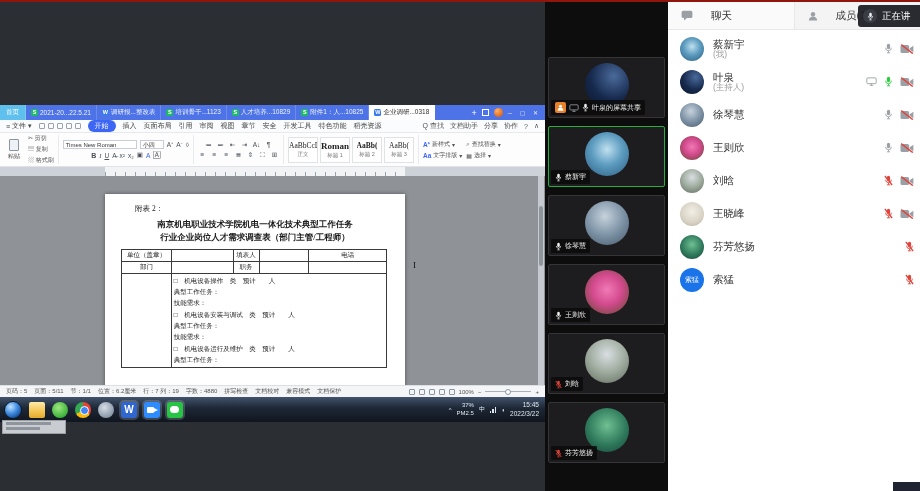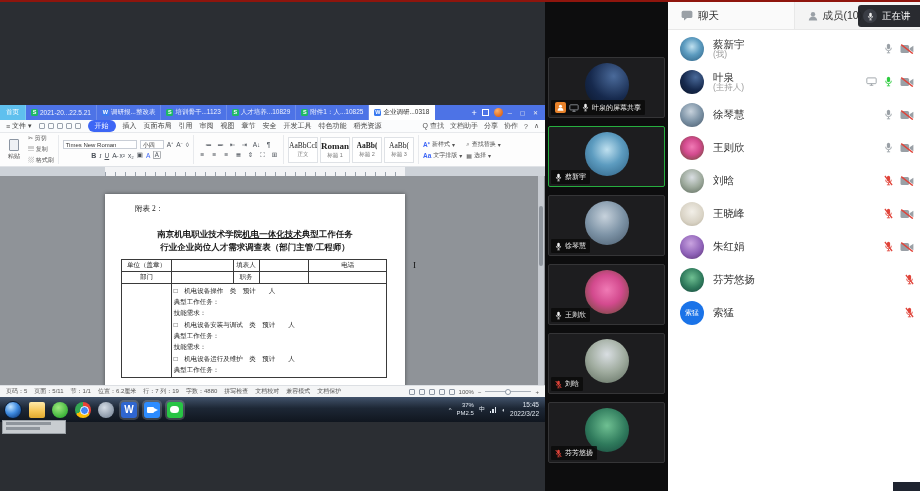--- a/index.html
+++ b/index.html
@@ -57,23 +57,23 @@
   .aaicon { font-size:6.5px; color:#3d66f5; font-weight:bold; }
 
   
   .ruler { position:absolute; left:0; top:62px; width:545px; height:9px; background:#cdd2d8; }
   .ruler .mid { position:absolute; left:105px; top:0; width:300px; height:9px; background:#f2f3f5;
     background-image:repeating-linear-gradient(90deg, #9aa2ad 0 1px, transparent 1px 10px); background-size:100% 4px; background-position:0 5px; background-repeat:no-repeat; }
 
   
   .docarea { position:absolute; left:0; top:71px; width:545px; height:209px; background:#8f9398; overflow:hidden; }
   .page { position:absolute; left:105px; top:18px; width:300px; height:200px; background:#fff; box-shadow:0 0 4px rgba(0,0,0,.45); padding:10px 16px 0 16px; font-family:"Liberation Serif", serif; color:#1a1a1a; }
-  .caption { font-size:7.5px; margin-left:14px; margin-bottom:14px; }
+  .caption { font-size:7.5px; margin-left:14px; margin-bottom:4px; }
   .dtitle { text-align:center; font-weight:bold; font-size:8.5px; line-height:1.5; }
-  .dtitle .blank { text-decoration:underline; }
+  .dtitle .blank { }
   .dtable { border-collapse:collapse; margin-top:5px; width:266px; font-size:6.5px; }
   .dtable td { border:1px solid #3a3a3a; padding:1px 2px; vertical-align:top; }
   .dtable .hdr td { text-align:center; }
   .lines { font-size:6.5px; line-height:1.75; }
   .ibeam { position:absolute; left:413px; top:84px; color:#111; font-size:9px; font-family:"Liberation Serif",serif; }
   .vscroll { position:absolute; right:1px; top:0; width:6px; height:209px; background:#c6cad0; }
   .vscroll .thumb { position:absolute; top:30px; left:1px; width:4px; height:60px; background:#8f959d; border-radius:2px; }
 
   
   .wstatus { position:absolute; left:0; top:280px; width:545px; height:12px; background:#f4f5f6; border-top:1px solid #dcdfe3; display:flex; align-items:center; gap:7px; padding:0 6px; font-size:6px; color:#555; white-space:nowrap; }
@@ -111,21 +111,21 @@
   .tav { position:absolute; left:50%; top:5px; transform:translateX(-50%); width:44px; height:44px; border-radius:50%; }
   .tlabel { position:absolute; left:2px; bottom:2px; display:flex; align-items:center; gap:3px; background:rgba(10,10,10,.82); color:#eee; font-size:7px; padding:2px 4px; border-radius:1px; max-width:112px; white-space:nowrap; overflow:hidden; }
   .badge-share { width:11px; height:11px; background:#e8822a; border-radius:2px; display:inline-flex; align-items:center; justify-content:center; flex:0 0 auto; }
 
   .ic { display:inline-block; vertical-align:middle; flex:0 0 auto; }
   .c-gray { color:#9aa0a6; } .c-white { color:#f0f0f0; } .c-green { color:#2ecc40; } .c-red { color:#e0443a; }
 
   
   .panel { position:absolute; left:668px; top:2px; width:252px; height:489px; background:#fff; display:flex; flex-direction:column; }
   .phead { height:28px; background:#fafafa; border-bottom:1px solid #e8e8e8; display:flex; align-items:stretch; flex:0 0 auto; }
-  .ptab { flex:1; display:flex; align-items:center; gap:5px; padding-left:13px; font-size:10.5px; color:#333; }
+  .ptab { flex:1; display:flex; align-items:center; gap:18px; padding-left:13px; font-size:10.5px; color:#333; }
   .ptab + .ptab { border-left:1px solid #e8e8e8; background:#f4f4f4; }
   .psearch { padding:6px 9px; border-bottom:1px solid #f0f0f0; flex:0 0 auto; }
   .sbox { height:22px; border:1px solid #e2e2e2; border-radius:2px; background:#fff; display:flex; align-items:center; gap:5px; padding:0 7px; }
   .sbox input { border:0; outline:0; flex:1; font-size:10px; color:#333; font-family:"Liberation Sans",sans-serif; }
   .sbox input::placeholder { color:#b5b5b5; }
   .mlist { flex:1; overflow:hidden; padding-top:2px; }
   .mrow { height:33px; display:flex; align-items:center; padding:0 6px 0 12px; }
   .mav { width:24px; height:24px; border-radius:50%; flex:0 0 auto; display:flex; align-items:center; justify-content:center; color:#fff; font-size:7px; overflow:hidden; }
   .mtxt { margin-left:9px; display:flex; flex-direction:column; line-height:1.15; overflow:hidden; }
   .mname { font-size:10.5px; color:#333; white-space:nowrap; }
@@ -615,39 +615,20 @@
               <path d="M1 1l8 10" stroke="#e0443a" stroke-width="1.4"></path>
             </svg>
           <svg class="ic c-gray" width="14" height="10" viewBox="0 0 14 10">
               <rect x="0.5" y="1" width="8.6" height="8" rx="1.6" fill="currentColor"></rect>
               <path d="M9.6 4.2l3.8-2.4v6.4L9.6 5.8z" fill="currentColor"></path>
               <path d="M1.2 0.6l11.6 9" stroke="#e0443a" stroke-width="1.4"></path>
             </svg>
         </span>
       </div>
       <div class="mrow">
-        <span class="mav" style="background: radial-gradient(circle at 45% 35%, rgb(201, 163, 224) 0%, rgb(143, 98, 184) 55%, rgb(84, 48, 110) 100%);"></span>
-        <span class="mtxt">
-            <span class="mname">朱红娟</span>
-          </span>
-        <span class="mics">
-          <svg class="ic c-red" width="9" height="11" viewBox="0 0 10 12">
-              <rect x="3.2" y="0.8" width="3.6" height="6" rx="1.8" fill="currentColor"></rect>
-              <path d="M1.8 5.2a3.2 3.2 0 0 0 6.4 0" fill="none" stroke="currentColor"></path>
-              <path d="M5 8.6v2M3.2 10.8h3.6" stroke="currentColor"></path>
-              <path d="M1 1l8 10" stroke="#e0443a" stroke-width="1.4"></path>
-            </svg>
-          <svg class="ic c-gray" width="14" height="10" viewBox="0 0 14 10">
-              <rect x="0.5" y="1" width="8.6" height="8" rx="1.6" fill="currentColor"></rect>
-              <path d="M9.6 4.2l3.8-2.4v6.4L9.6 5.8z" fill="currentColor"></path>
-              <path d="M1.2 0.6l11.6 9" stroke="#e0443a" stroke-width="1.4"></path>
-            </svg>
-        </span>
-      </div>
-      <div class="mrow">
         <span class="mav" style="background: radial-gradient(circle at 50% 40%, rgb(111, 192, 146) 0%, rgb(47, 122, 92) 55%, rgb(22, 67, 58) 100%);"></span>
         <span class="mtxt">
             <span class="mname">芬芳悠扬</span>
           </span>
         <span class="mics">
           <svg class="ic c-red" width="9" height="11" viewBox="0 0 10 12">
               <rect x="3.2" y="0.8" width="3.6" height="6" rx="1.8" fill="currentColor"></rect>
               <path d="M1.8 5.2a3.2 3.2 0 0 0 6.4 0" fill="none" stroke="currentColor"></path>
               <path d="M5 8.6v2M3.2 10.8h3.6" stroke="currentColor"></path>
               <path d="M1 1l8 10" stroke="#e0443a" stroke-width="1.4"></path>

